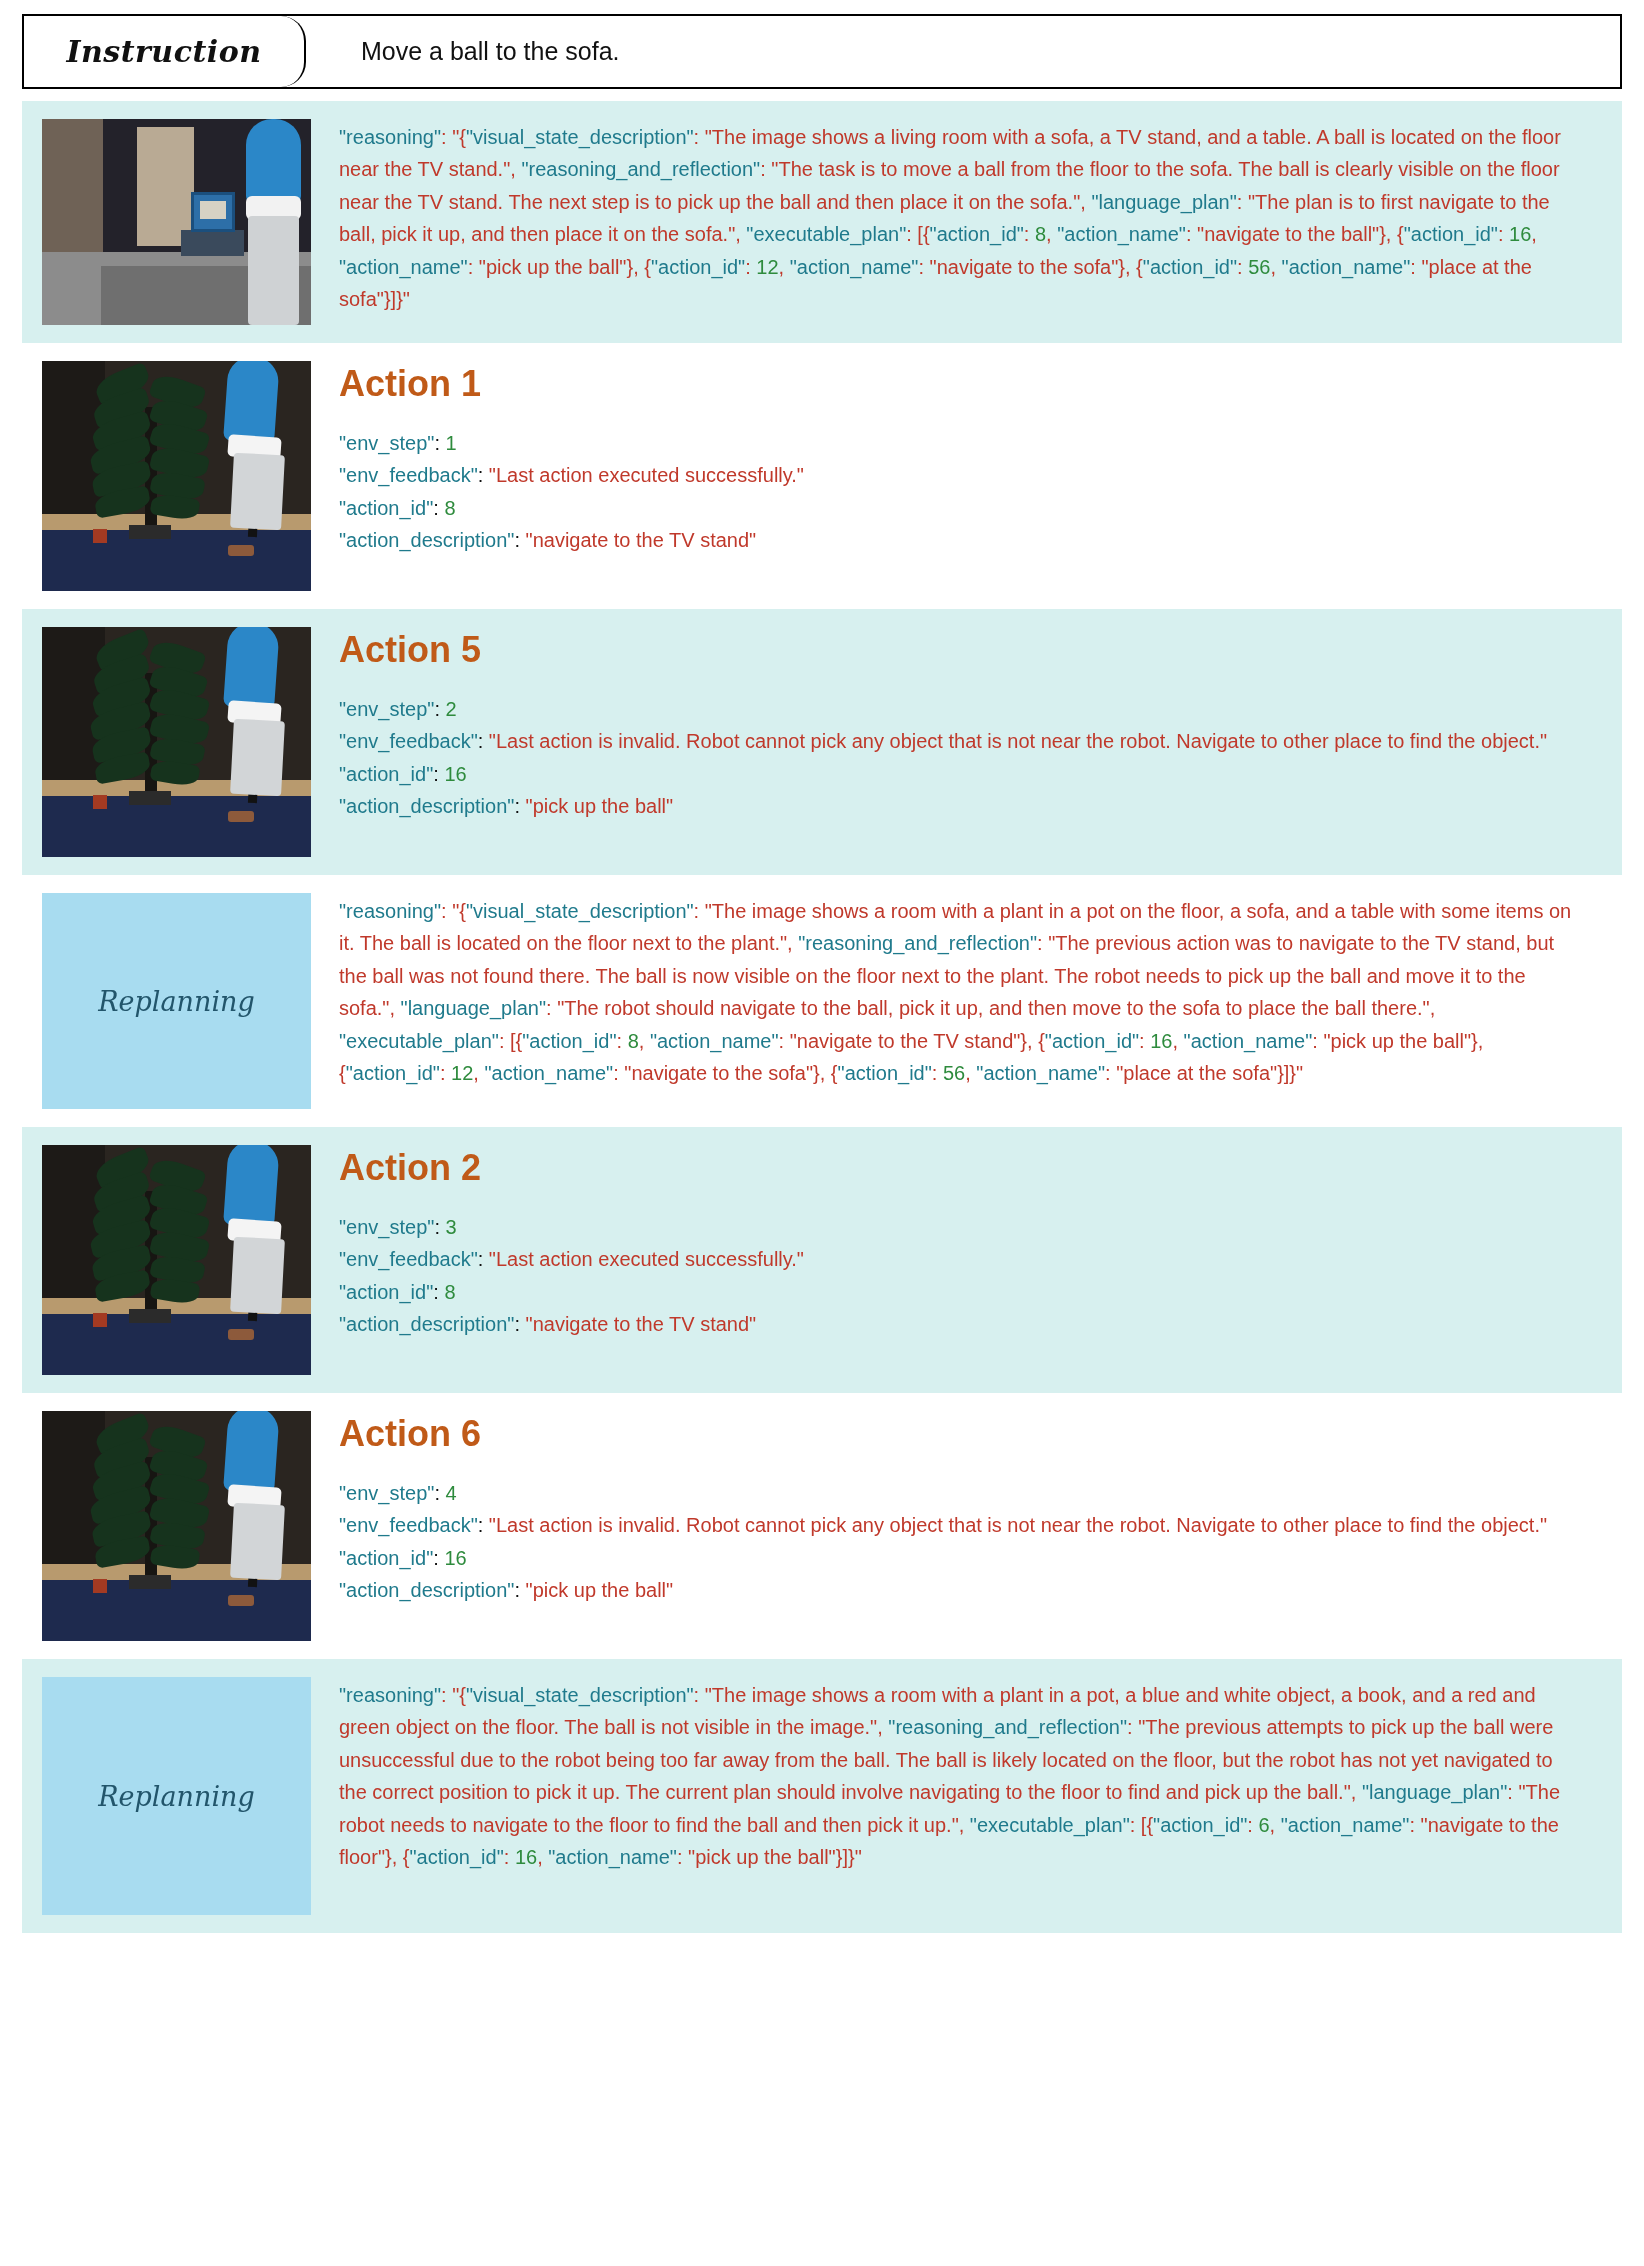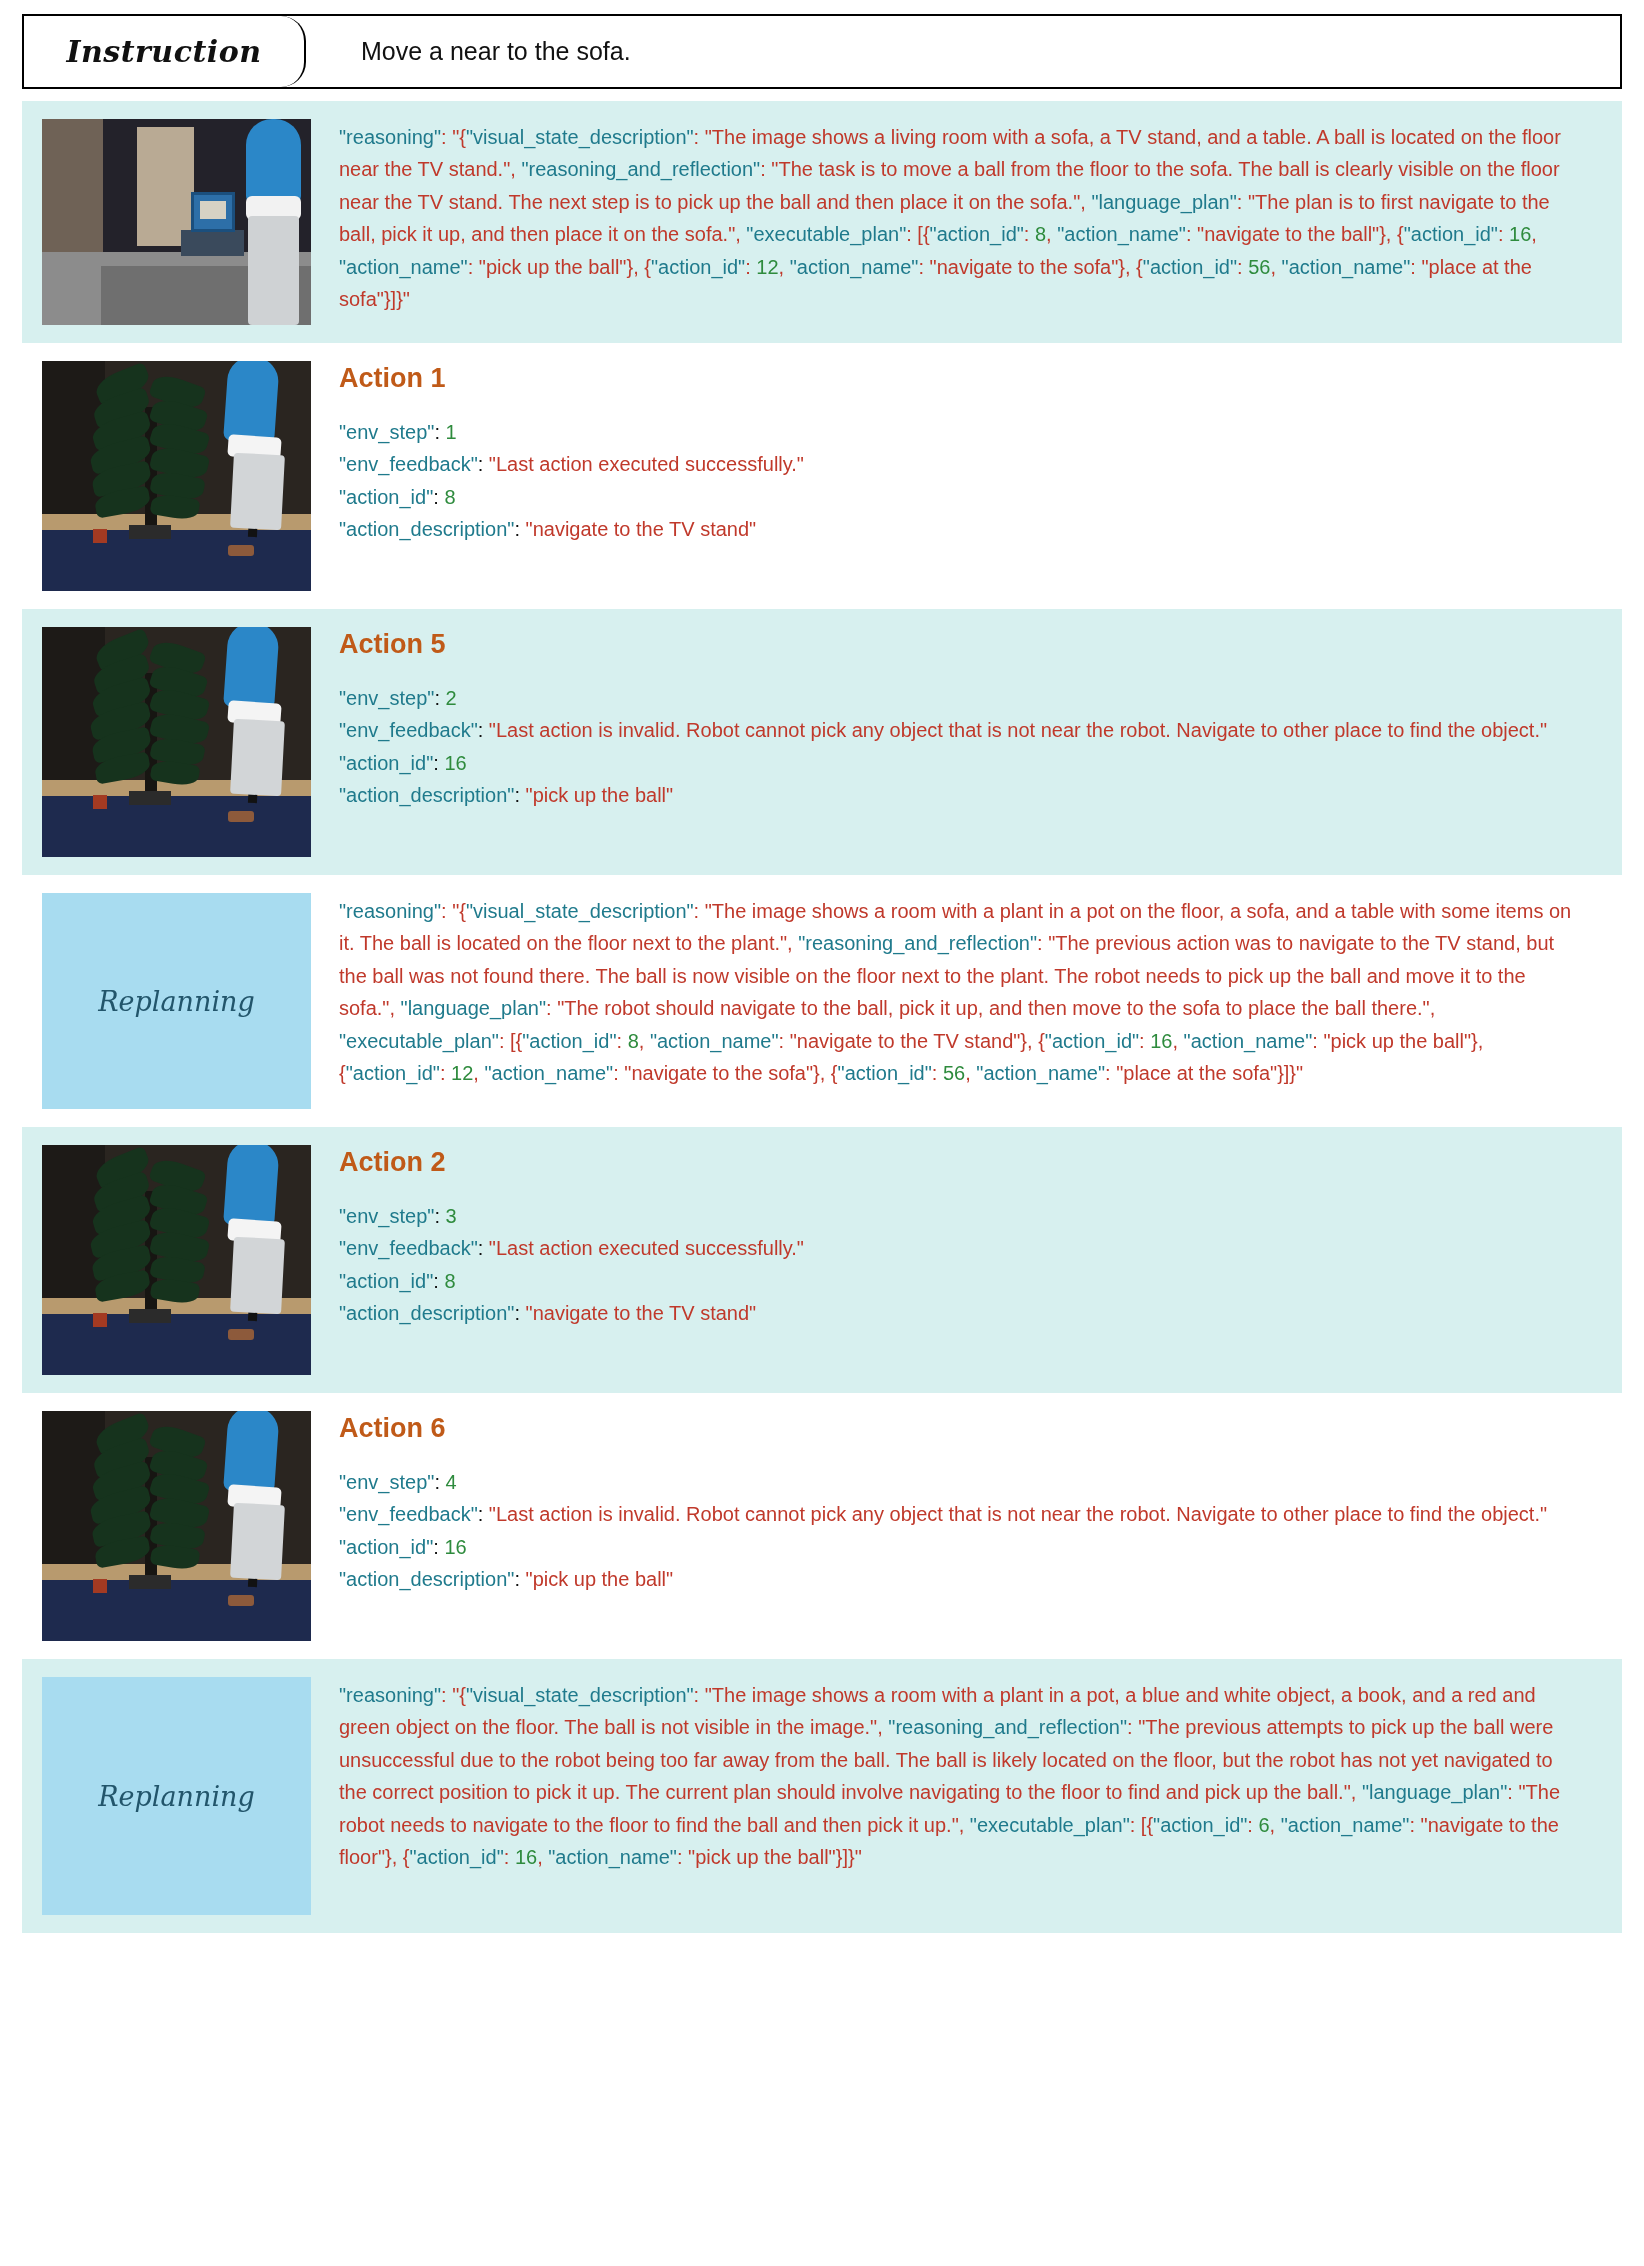--- a/index.html
+++ b/index.html
@@ -117,21 +117,21 @@
     font-family: "DejaVu Serif", serif;
     font-style: italic;
     font-size: 27px;
     color: #22556b;
   }
   .replan-tile.tall { height: 238px; }
 
   
   .action-title {
     color: #c05a18;
-    font-size: 27px;
+    font-size: 36px;
     font-weight: bold;
     margin: 0 0 22px 0;
   }
   .kv-line { font-size: 20px; line-height: 1.62; margin: 0; }
   .k { color: #1f7a8c; }
   .v-num { color: #2e8b3d; }
   .v-str { color: #c0392b; }
 
   .para {
     font-size: 20px;
@@ -142,21 +142,21 @@
   .para .v-num { color: #2e8b3d; }
   .para .blue { color: #1f7a8c; }
 </style>
 </head>
 <body>
 
 <div class="page">
 
   <div class="instruction-box">
     <div class="instruction-label">Instruction</div>
-    <div class="instruction-text">Move a near to the sofa.</div>
+    <div class="instruction-text">Move a ball to the sofa.</div>
   </div>
 
   <div id="rows">
       <div class="row tint">
         <div class="thumb-cell">
           <div class="thumb">
             <div class="s1-wallback"></div>
             <div class="s1-doorway"></div>
             <div class="s1-wallL"></div>
             <div class="s1-floor"></div>

